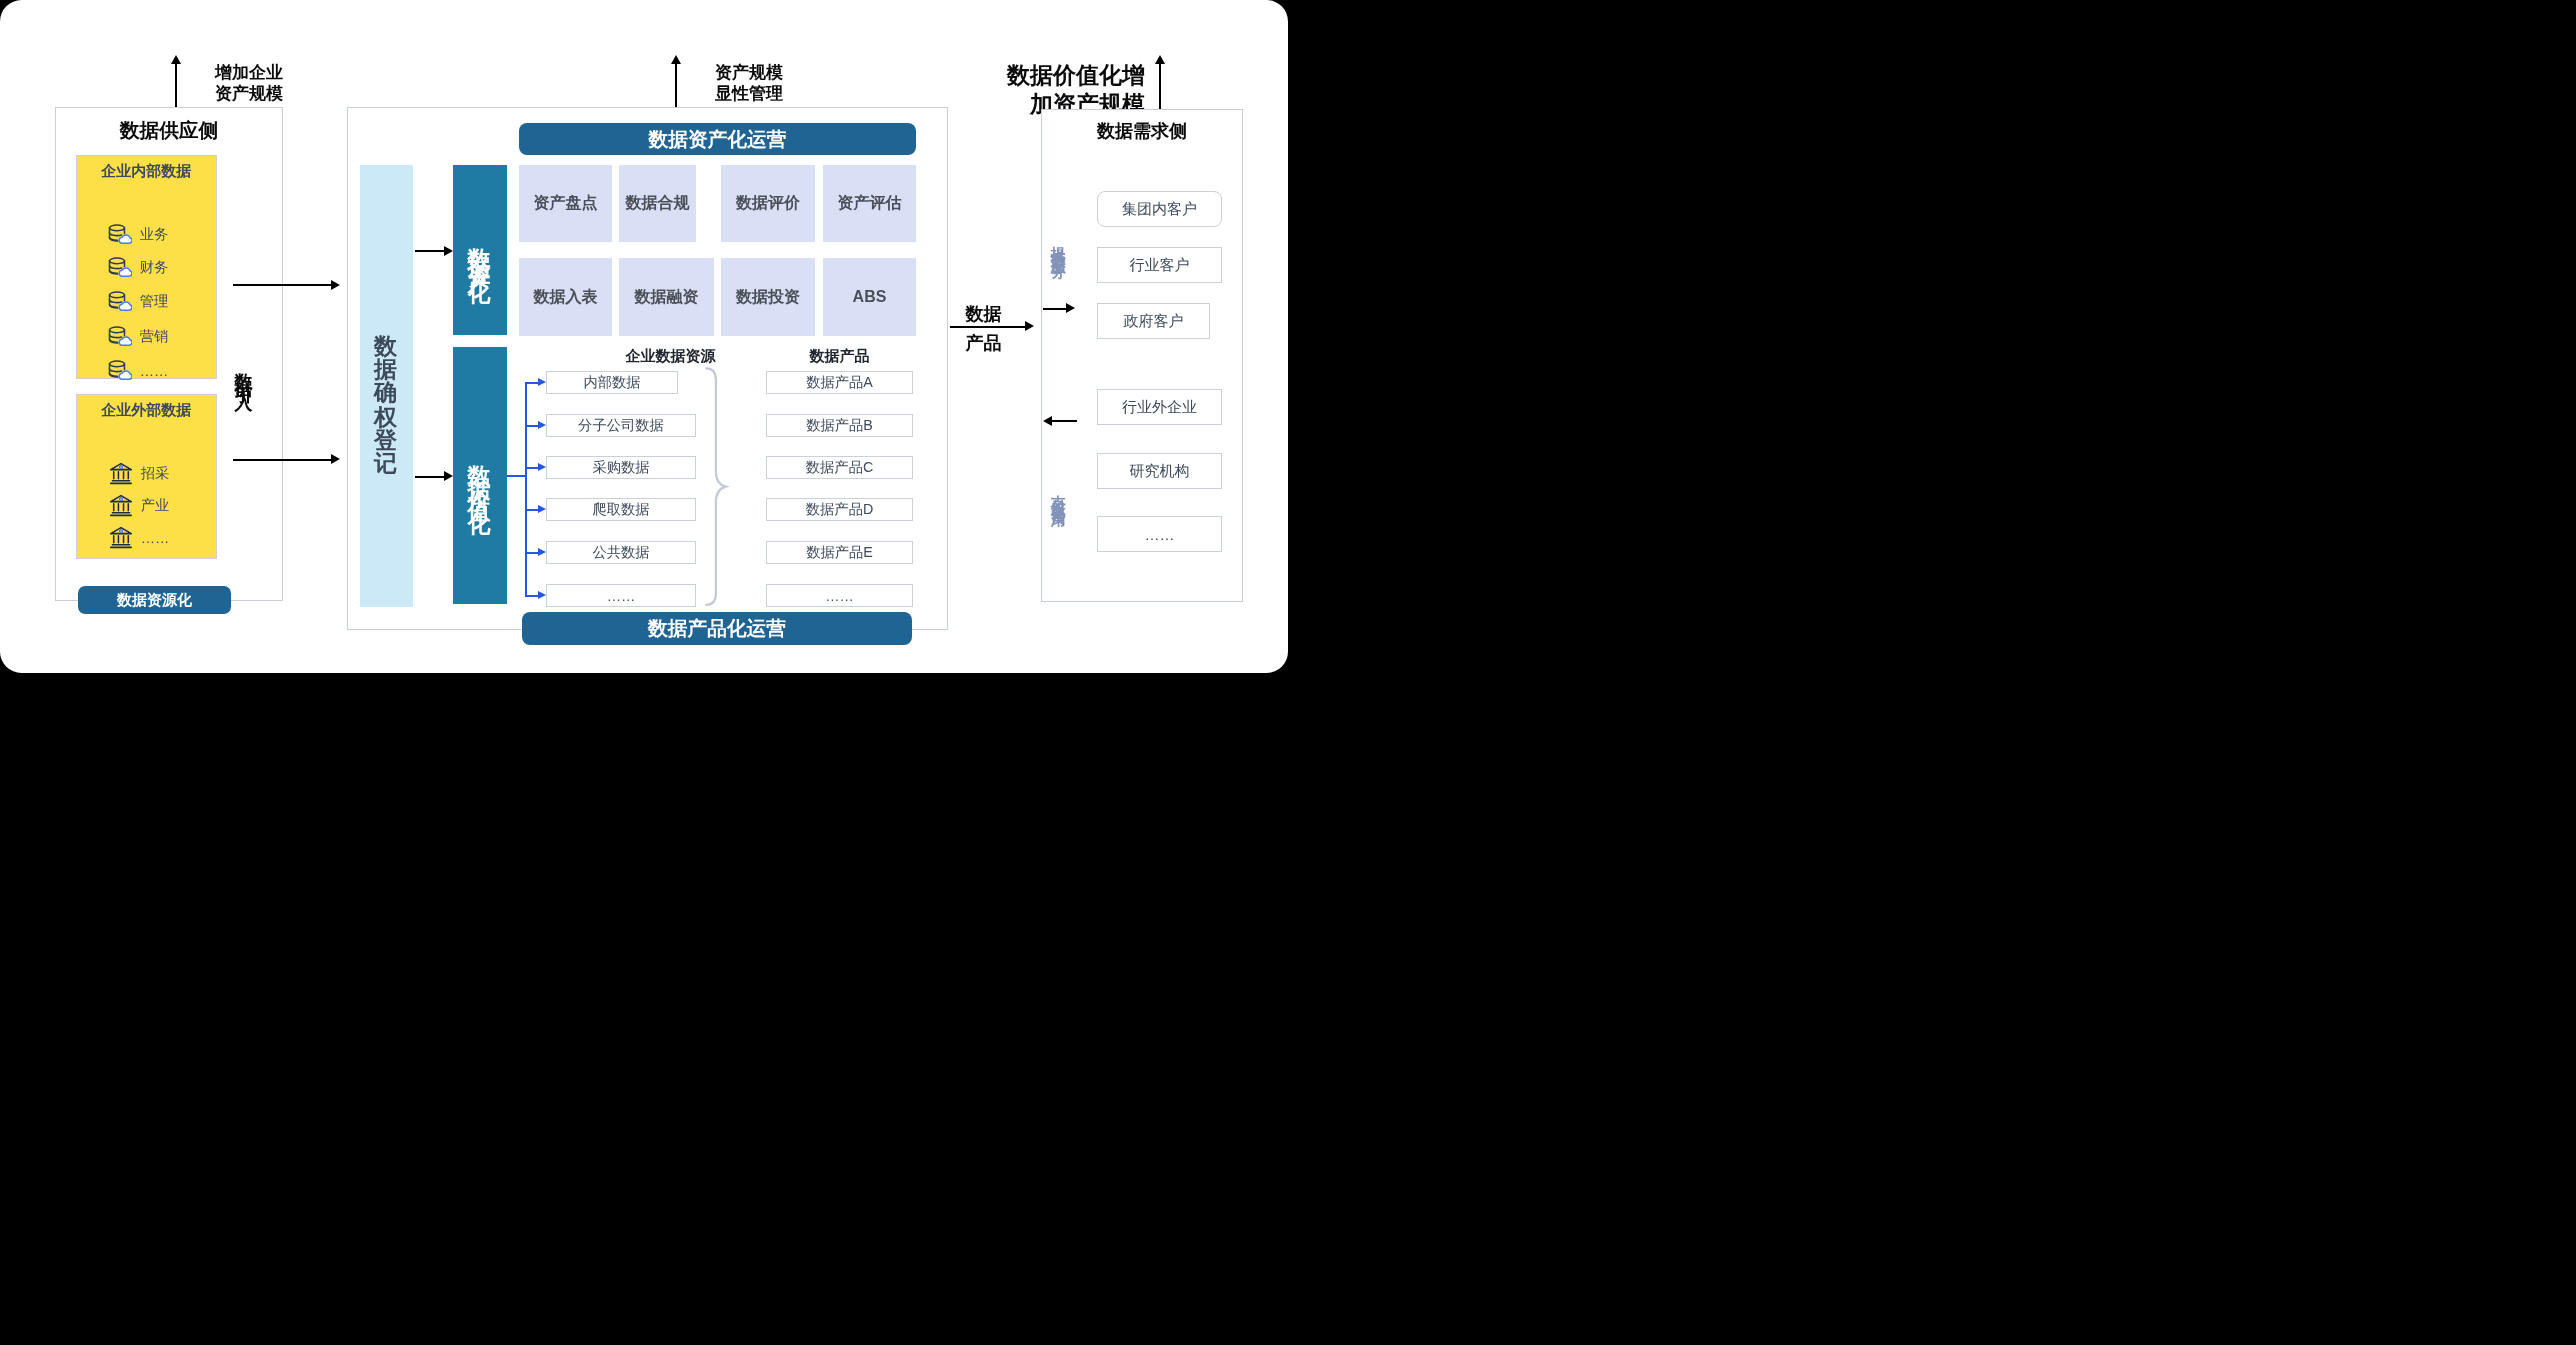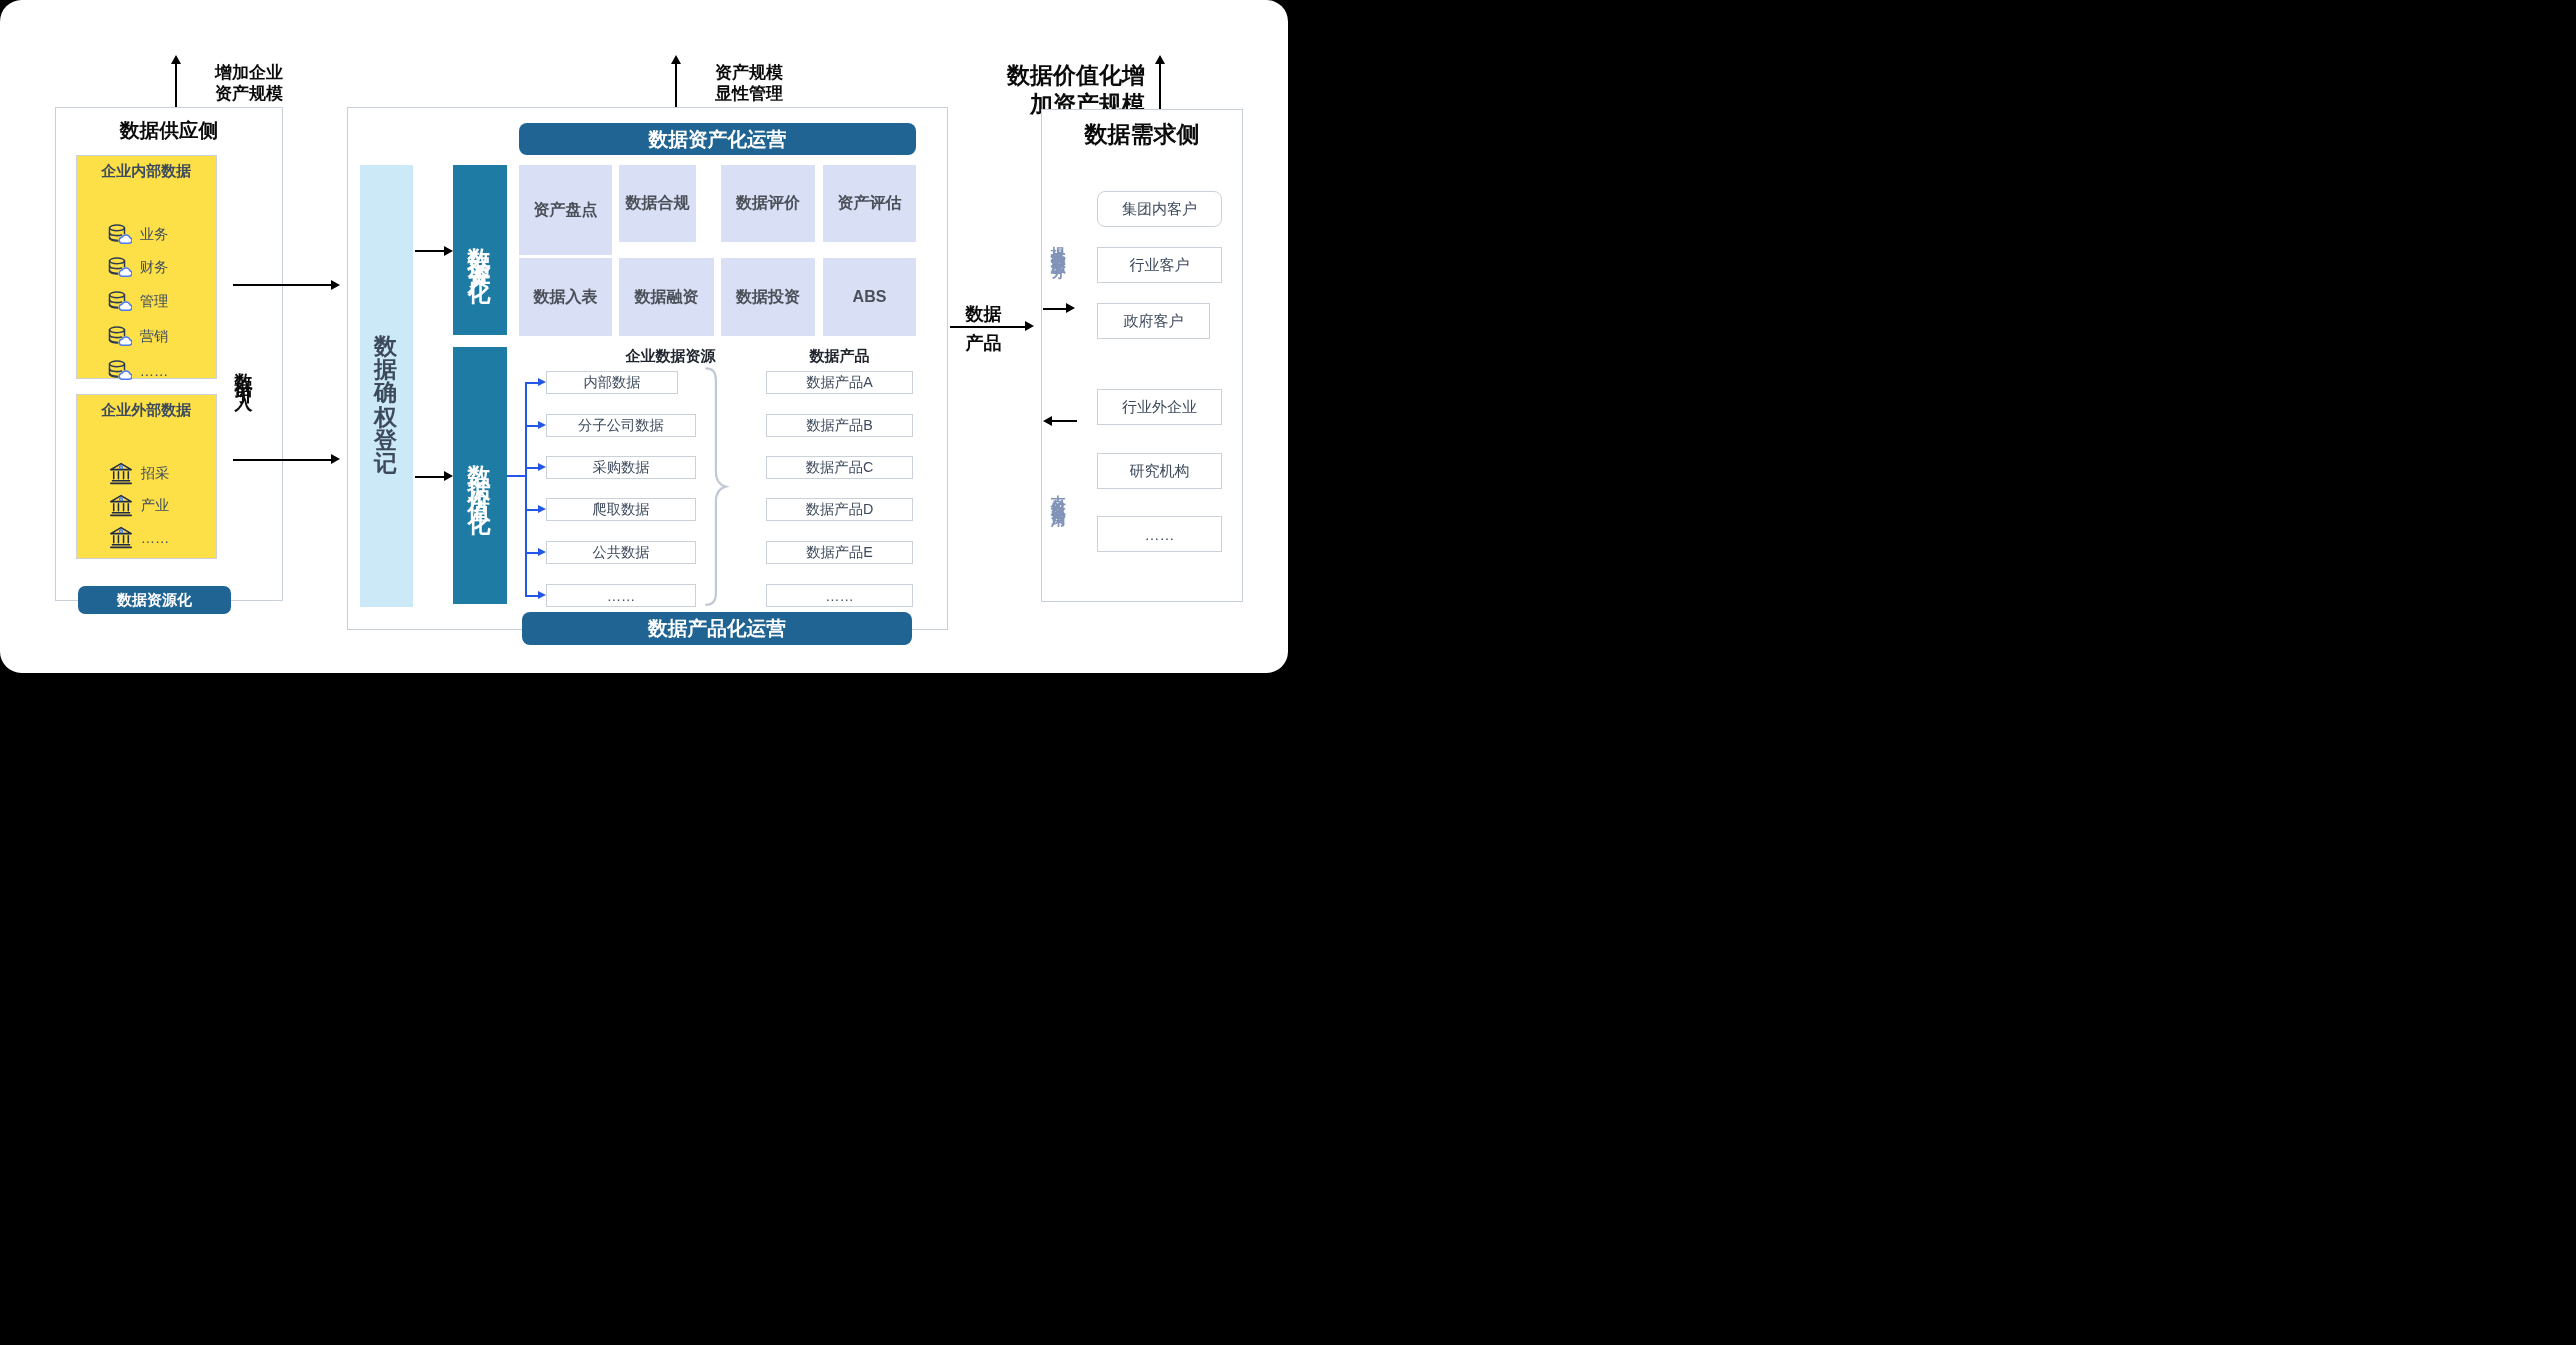--- a/index.html
+++ b/index.html
@@ -154,21 +154,21 @@
 
   <div class="abs hline" style="left:415px;top:250px;width:30px;"></div>
   <div class="abs head-right" style="left:444px;top:246px;"></div>
   <div class="abs hline" style="left:415px;top:476px;width:30px;"></div>
   <div class="abs head-right" style="left:444px;top:471px;"></div>
 
   <div class="abs deep banner-text" style="left:519px;top:123px;width:397px;height:32px;font-size:19.7px;border-radius:8px;">
     <span>数据资产化运营</span>
   </div>
 
-  <div class="abs gridbox" style="left:519px;top:165px;width:93px;height:90px;">
+  <div class="abs gridbox" style="left:519px;top:165px;width:93px;height:77px;">
       <span>资产盘点</span>
     </div>
   <div class="abs gridbox" style="left:619px;top:165px;width:77px;height:77px;">
       <span>数据合规</span>
     </div>
   <div class="abs gridbox" style="left:721px;top:165px;width:94px;height:77px;">
       <span>数据评价</span>
     </div>
   <div class="abs gridbox" style="left:823px;top:165px;width:93px;height:77px;">
       <span>资产评估</span>
@@ -249,21 +249,21 @@
   <div class="abs deep banner-text" style="left:522px;top:612px;width:390px;height:33px;font-size:19.7px;border-radius:8px;z-index:3;">
     <span>数据产品化运营</span>
   </div>
 
   <div class="abs hline" style="left:950px;top:326px;width:77px;"></div>
   <div class="abs head-right" style="left:1025px;top:321px;"></div>
   <div class="abs blk-label" style="left:955px;top:302px;width:57px;font-size:18px;text-align:center;">数据</div>
   <div class="abs blk-label" style="left:955px;top:331px;width:57px;font-size:18px;text-align:center;">产品</div>
 
   <div class="abs panel" style="left:1041px;top:109px;width:202px;height:493px;">
-    <div class="abs blk-label" style="left:0;top:9px;width:100%;text-align:center;font-size:23px;">数据需求侧</div>
+    <div class="abs blk-label" style="left:0;top:9px;width:100%;text-align:center;font-size:18px;">数据需求侧</div>
   </div>
 
   <div class="abs vtext sideblue" style="left:1048px;top:190px;width:19.7px;height:109px;font-size:15px;letter-spacing:3.6px;">提供数据服务</div>
   <div class="abs hline" style="left:1043px;top:308px;width:25px;"></div>
   <div class="abs head-right" style="left:1066px;top:303px;"></div>
 
   <div class="abs head-left" style="left:1043px;top:416px;"></div>
   <div class="abs hline" style="left:1052px;top:420px;width:25px;"></div>
   <div class="abs vtext sideblue" style="left:1048px;top:436px;width:19.7px;height:116px;font-size:15px;letter-spacing:3.6px;">支付服务费用</div>
 

